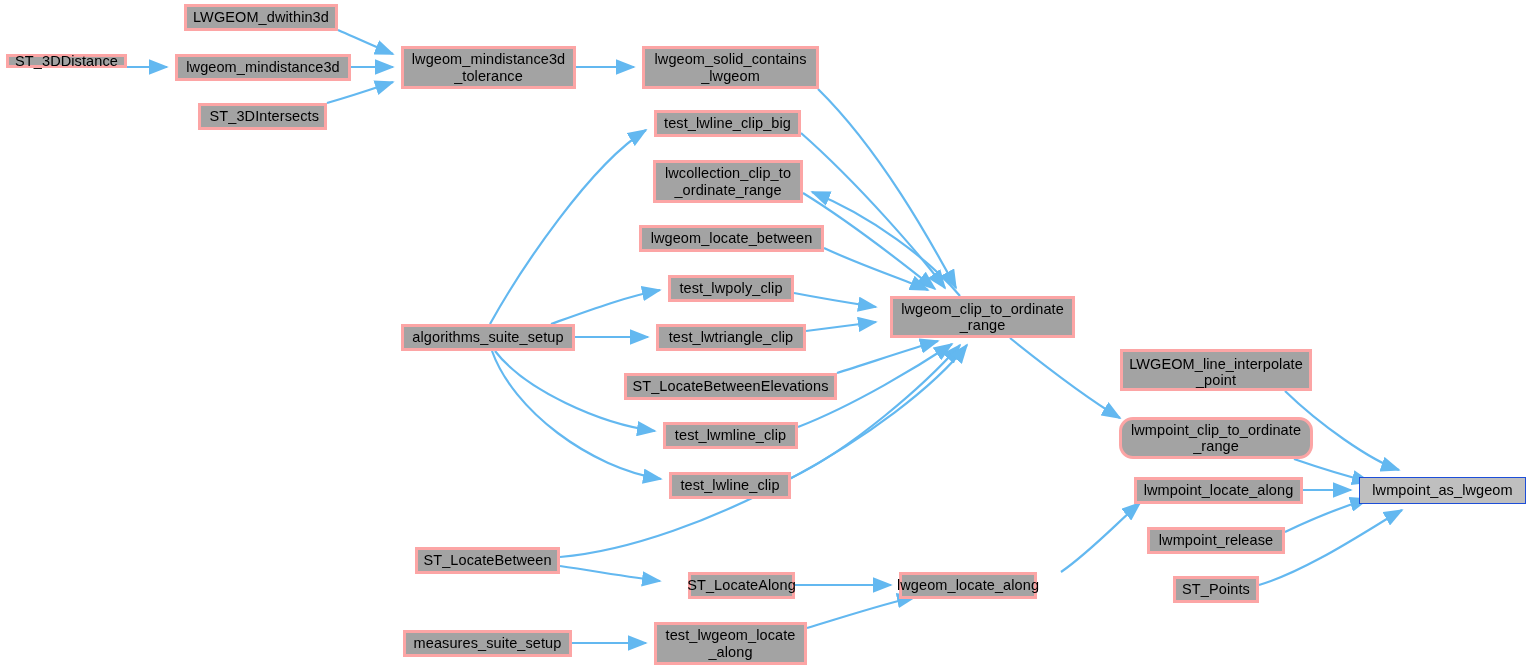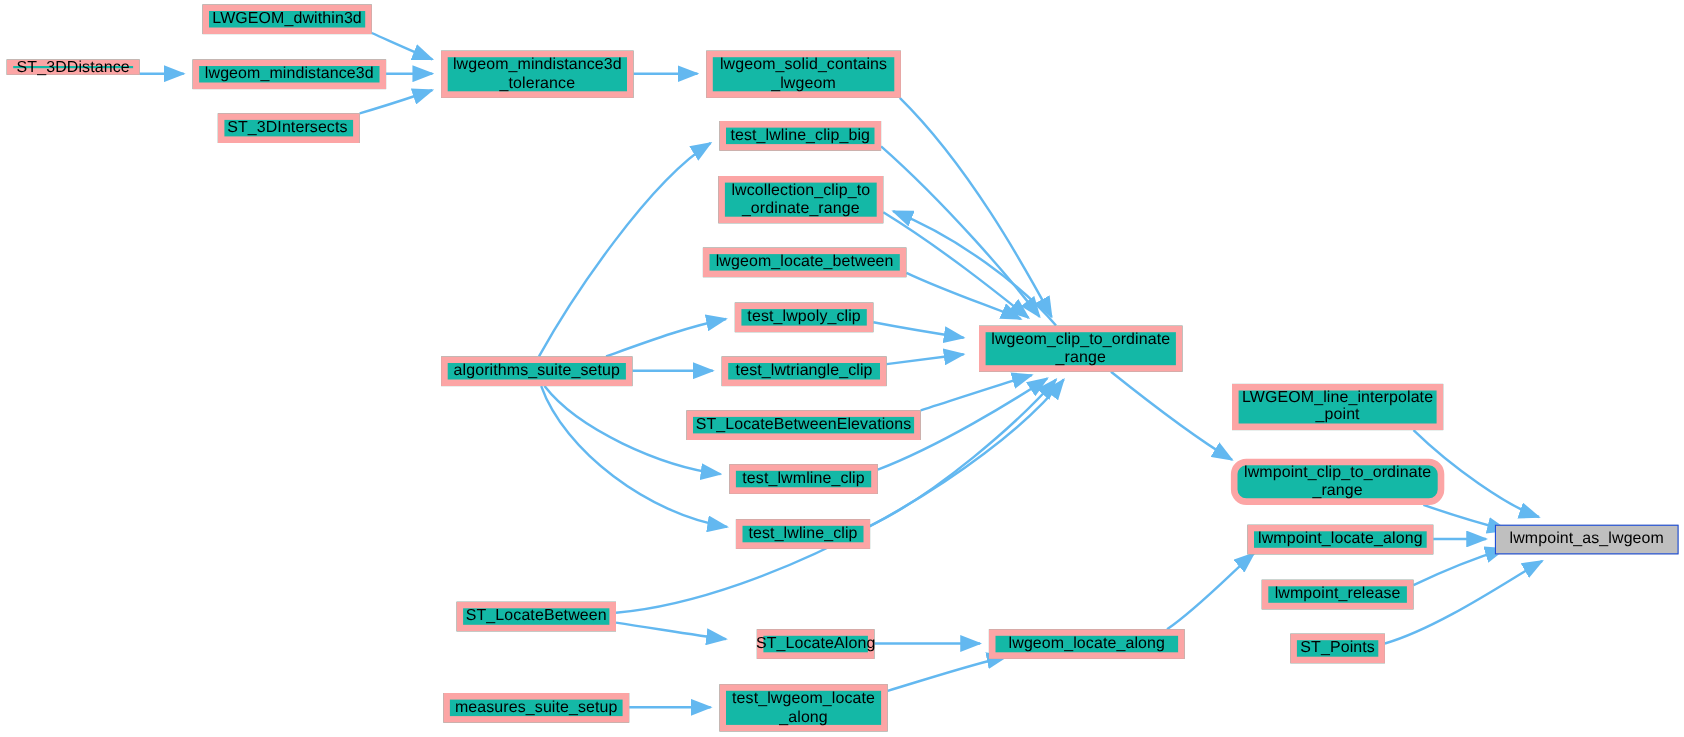--- a/index.html
+++ b/index.html
@@ -14,22 +14,22 @@
   }
   svg#edges{
     position:absolute;
     left:0; top:0;
     width:1531px; height:670px;
     pointer-events:none;
   }
   .node{
     position:absolute;
     box-sizing:border-box;
-    border:6px solid #fca5a5;
-    background:#14b8a6;
+    border:3px solid #fca5a5;
+    background:#a3a3a3;
     color:#000000;
     display:flex;
     align-items:center;
     justify-content:center;
     text-align:center;
     font-size:14.5px;
     line-height:1.12;
     letter-spacing:0.1px;
     white-space:pre-line;
     z-index:2;
@@ -109,18 +109,18 @@
       <div class="node" style="left: 1120px; top: 349px; width: 192px; height: 42px; align-items: flex-end;"><span class="lbl">LWGEOM_line_interpolate
 _point</span></div>
       <div class="node" style="left: 1119px; top: 417px; width: 194px; height: 42px; border-radius: 14px;"><span class="lbl">lwmpoint_clip_to_ordinate
 _range</span></div>
       <div class="node" style="left: 1134px; top: 477px; width: 169px; height: 27px;"><span class="lbl">lwmpoint_locate_along</span></div>
       <div class="node" style="left: 1147px; top: 527px; width: 138px; height: 27px;"><span class="lbl">lwmpoint_release</span></div>
       <div class="node" style="left: 1173px; top: 576px; width: 86px; height: 27px;"><span class="lbl">ST_Points</span></div>
       <div class="node highlight" style="left: 1359px; top: 477px; width: 167px; height: 27px;"><span class="lbl">lwmpoint_as_lwgeom</span></div>
       <div class="node" style="left: 415px; top: 547px; width: 145px; height: 27px;"><span class="lbl">ST_LocateBetween</span></div>
       <div class="node" style="left: 688px; top: 572px; width: 107px; height: 27px; align-items: center;"><span class="lbl">ST_LocateAlong</span></div>
-      <div class="node" style="left: 899px; top: 572px; width: 178px; height: 27px;"><span class="lbl">lwgeom_locate_along</span></div>
+      <div class="node" style="left: 899px; top: 572px; width: 138px; height: 27px;"><span class="lbl">lwgeom_locate_along</span></div>
       <div class="node" style="left: 403px; top: 630px; width: 169px; height: 27px;"><span class="lbl">measures_suite_setup</span></div>
       <div class="node" style="left: 654px; top: 622px; width: 153px; height: 43px;"><span class="lbl">test_lwgeom_locate
 _along</span></div>
     </div>
 </div>
 
 </body></html>

